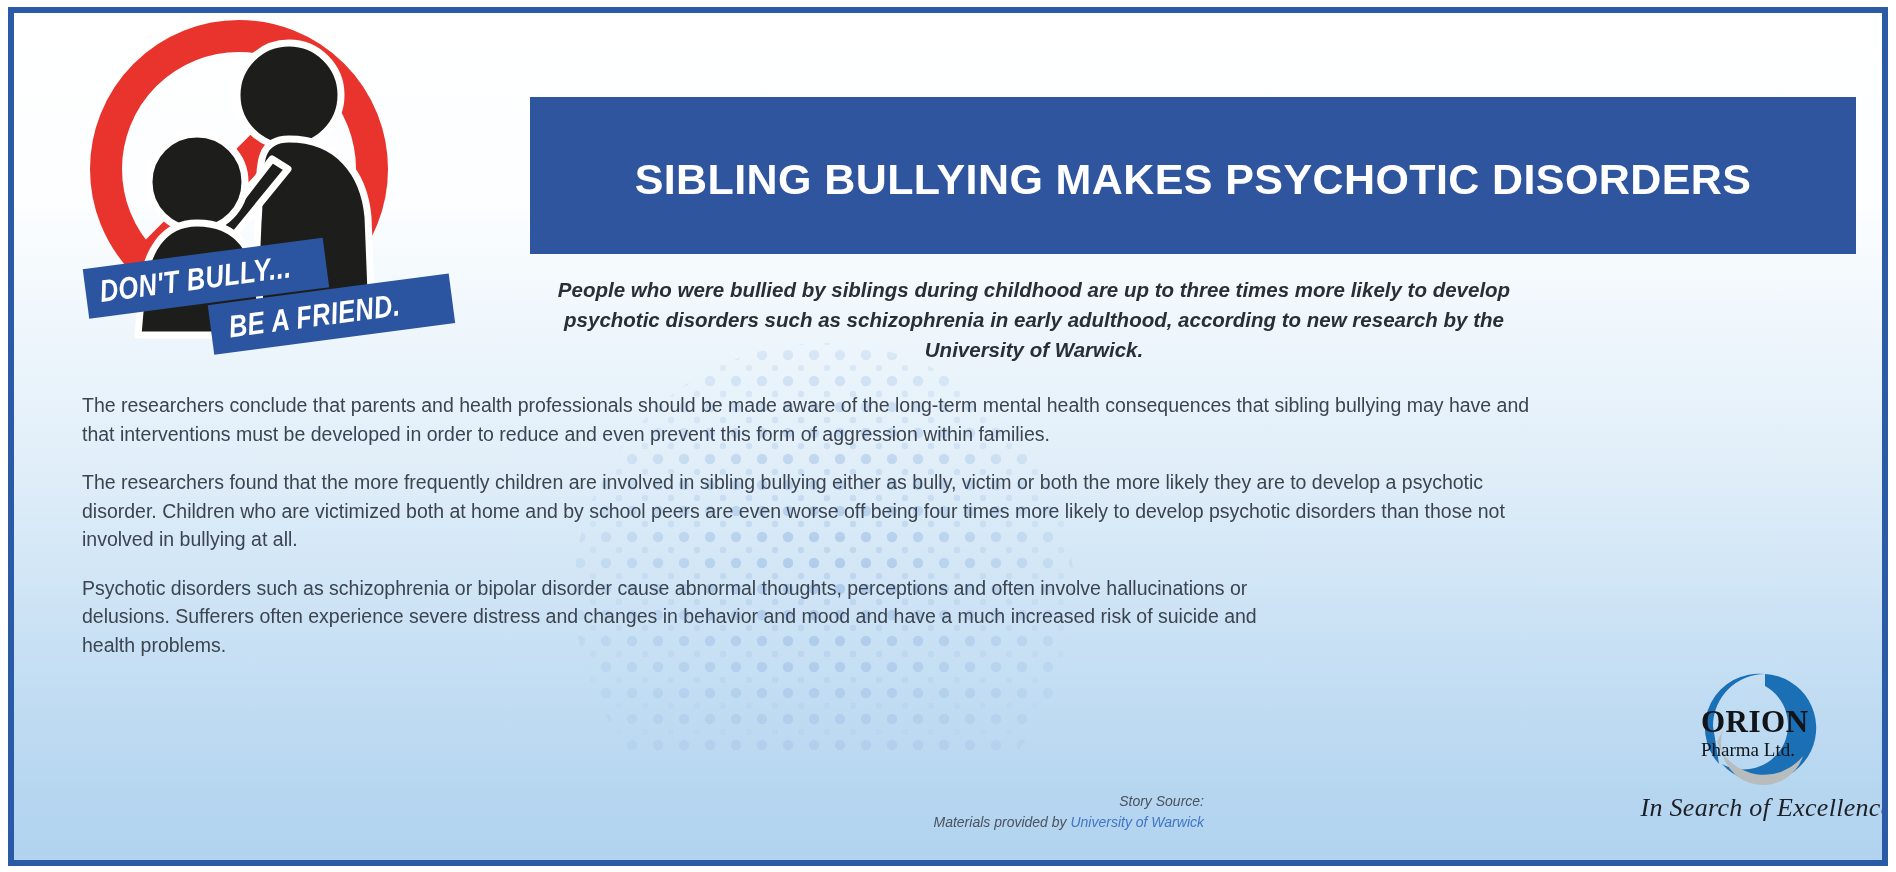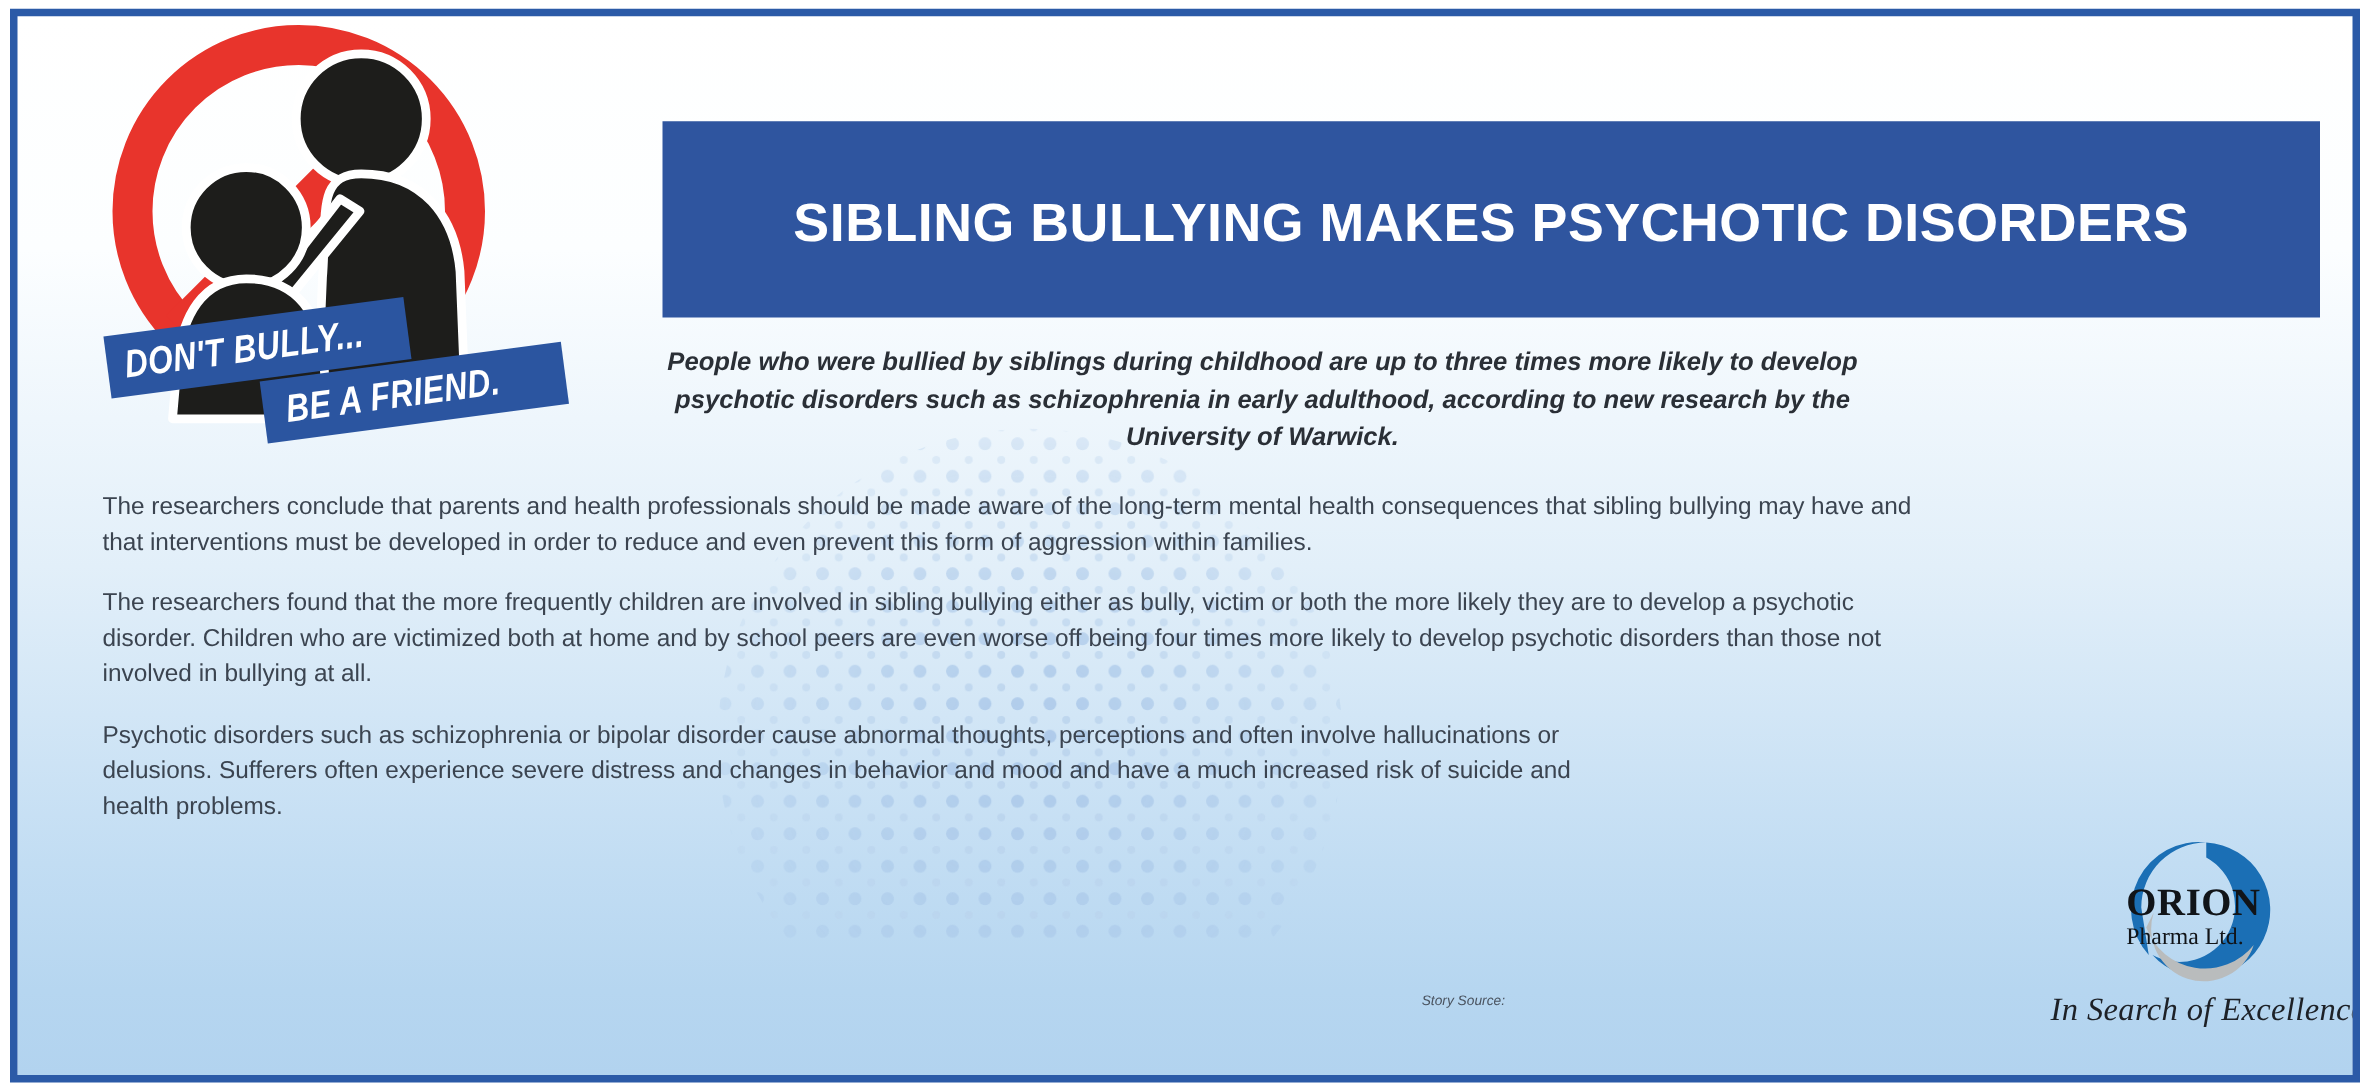--- a/index.html
+++ b/index.html
@@ -115,21 +115,21 @@
     font-size: 43px;
     line-height: 58px;
     letter-spacing: .4px;
     text-align: center;
     white-space: nowrap;
   }
 
   
   .lede {
     position: absolute;
-    left: 516px;
+    left: 540px;
     top: 262px;
     width: 960px;
     text-align: center;
     color: #2a2f36;
     font-family: "Liberation Sans", sans-serif;
     font-weight: bold;
     font-style: italic;
     font-size: 20.5px;
     line-height: 30px;
   }
@@ -150,21 +150,21 @@
   .body-copy p:last-child { margin-bottom: 0; }
 
   
   .source {
     position: absolute;
     left: 830px;
     top: 778px;
     width: 360px;
     font-family: "Liberation Sans", sans-serif;
     font-style: italic;
-    font-size: 11px;
+    font-size: 14px;
     line-height: 21px;
     color: #4a535f;
     text-align: right;
   }
   .source .src-line2 { padding-right: 0; }
   .source a, .source .src-link {
     color: #3f76c4;
     text-decoration: none;
   }
 
@@ -278,20 +278,21 @@
     <div class="lede">People who were bullied by siblings during childhood are up to three times more likely to develop psychotic disorders such as schizophrenia in early adulthood, according to new research by the University of Warwick.</div>
 
     <div class="body-copy">
       <p>The researchers conclude that parents and health professionals should be made aware of the long-term mental health consequences that sibling bullying may have and that interventions must be developed in order to reduce and even prevent this form of aggression within families.</p>
       <p>The researchers found that the more frequently children are involved in sibling bullying either as bully, victim or both the more likely they are to develop a psychotic disorder. Children who are victimized both at home and by school peers are even worse off being four times more likely to develop psychotic disorders than those not involved in bullying at all.</p>
       <p class="narrow">Psychotic disorders such as schizophrenia or bipolar disorder cause abnormal thoughts, perceptions and often involve hallucinations or delusions. Sufferers often experience severe distress and changes in behavior and mood and have a much increased risk of suicide and health problems.</p>
     </div>
 
     <div class="source">
       <div>Story Source:</div>
+      <div class="src-line2"><span>Materials provided by </span><span class="src-link">University of Warwick</span></div>
     </div>
 
     <div class="orion">
       <svg class="orion-mark" viewBox="0 0 132 120" xmlns="http://www.w3.org/2000/svg">
         <path d="M66 6 A54 54 0 1 1 23 96 A44 44 0 1 0 66 18 Z" fill="#1b6fb5"></path>
         <path d="M18 74 A50 50 0 0 0 104 88 A42 42 0 0 1 24 62 Z" fill="#b9bcbd"></path>
         <path d="M14 58 A52 52 0 0 1 66 6 A54 54 0 0 0 20 96 Z" fill="#1b6fb5"></path>
       </svg>
       <div class="orion-word">
         <span class="o-name">ORION</span>

